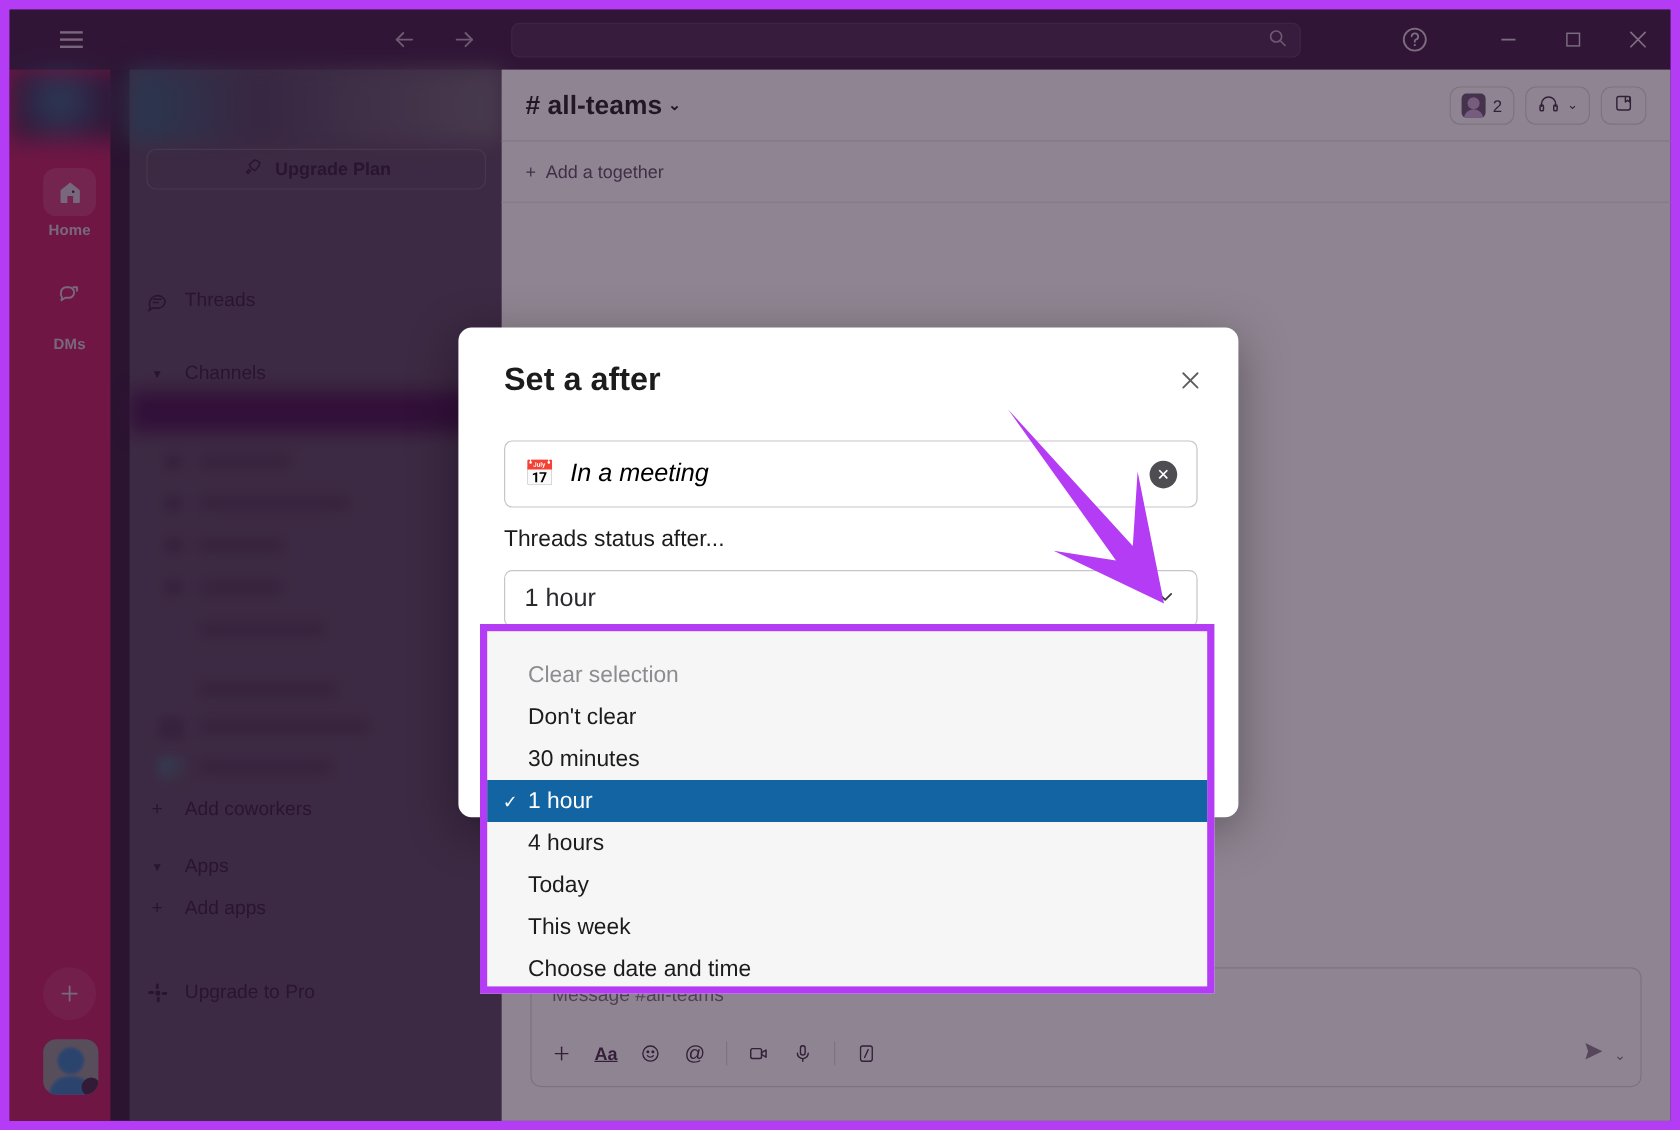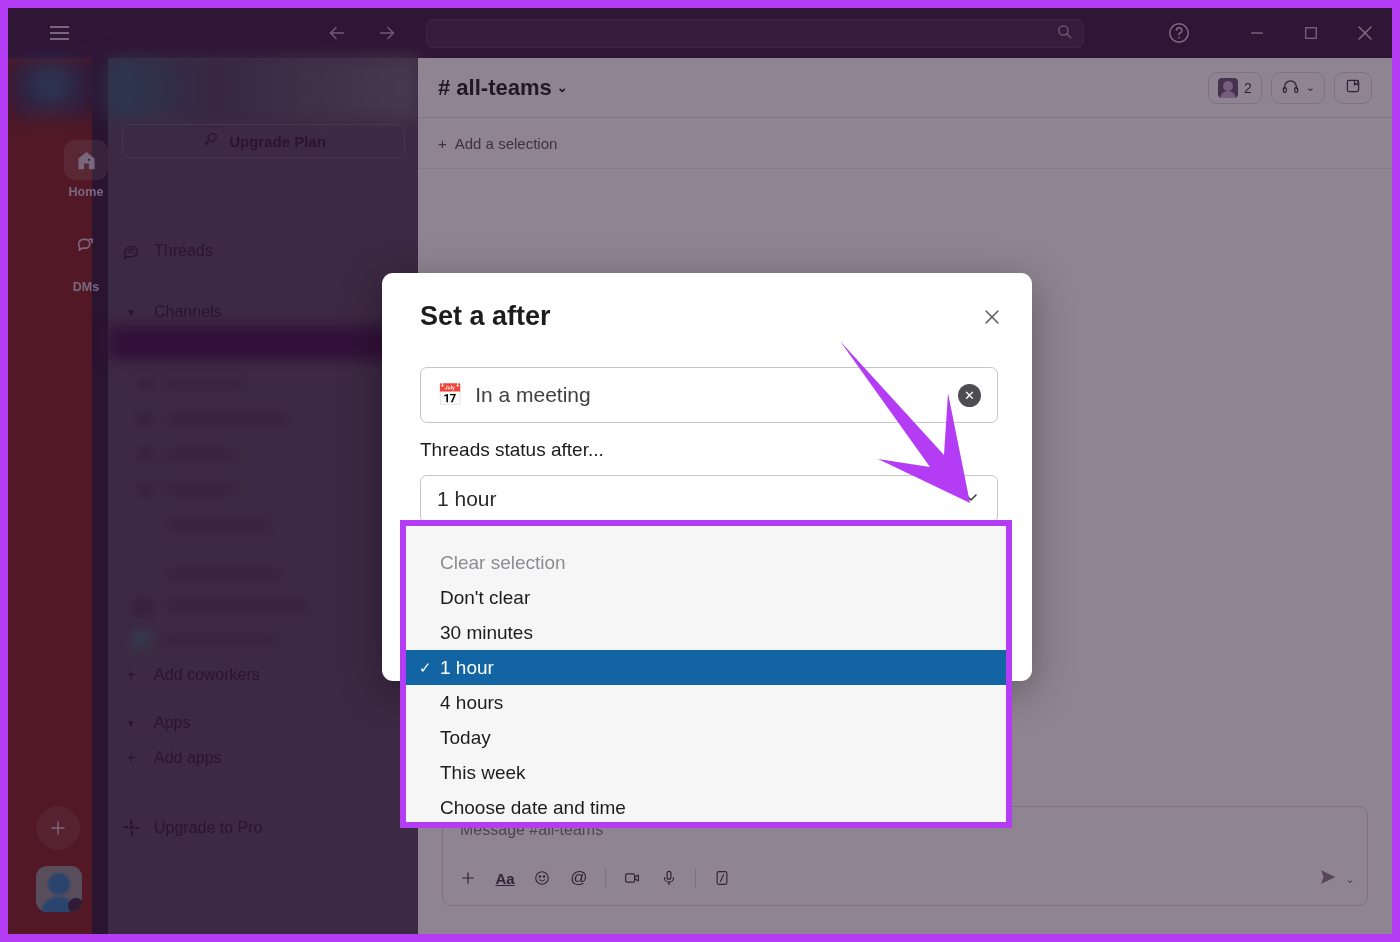--- a/index.html
+++ b/index.html
@@ -48,22 +48,21 @@
   .win-ctrls { position: absolute; right: 0; top: 0; height: 50px; display: flex; align-items: center; }
   .win-btn {
     width: 54px; height: 50px; display: flex; align-items: center; justify-content: center;
     color: #d8cfdb; cursor: pointer;
   }
   .help-btn { margin-right: 24px; }
 
   
   #rail {
     position: absolute; left: 0; top: 50px; bottom: 0; width: 84px;
-    background: #7f1d1d;
-    padding-left: 28px;
+    background: #be185d;
   }
   #rail-bg-blur {
     position: absolute; left:0; top:0; width: 100px; height: 58px;
     background: radial-gradient(circle at 42px 26px, #2b6f8a 0%, #3a2a55 48%, #34163a 80%);
     filter: blur(10px);
   }
   .rail-item {
     position: relative; width: 100px; display: flex; flex-direction: column;
     align-items: center; gap: 5px; cursor: pointer; color: #cfc0d4;
   }
@@ -222,21 +221,21 @@
     position: absolute; right: 26px; top: 30px; width: 28px; height: 28px;
     display: flex; align-items: center; justify-content: center;
     color: #5e5e62; cursor: pointer;
   }
   #status-input {
     position: absolute; left: 38px; top: 94px; width: 578px; height: 56px;
     border: 1px solid #c9c3ca; border-radius: 7px;
     display: flex; align-items: center; padding: 0 16px;
   }
   #status-input .si-emoji { font-size: 21px; margin-right: 12px; }
-  #status-input .si-text { font-size: 21px; color: #404040; flex: 1; }
+  #status-input .si-text { font-size: 21px; color: #000000; flex: 1; font-style: italic; }
   #status-input .si-clear {
     width: 23px; height: 23px; border-radius: 50%; background: #4e4e52;
     display: flex; align-items: center; justify-content: center;
     color: #fff; font-size: 13px; cursor: pointer;
   }
   #remove-label {
     position: absolute; left: 38px; top: 166px;
     font-size: 19px; color: #1d1c1d; font-weight: 400;
   }
   #select-box {
@@ -483,21 +482,21 @@
                 <rect x="4.5" y="4.5" width="15" height="15" rx="2.4"></rect>
                 <path d="M14 4.5v6.2l2.4-2 2.4 2V4.5"></path>
               </svg>
           </span>
         </div>
       </div>
     </div>
 
     <div id="bookmark-bar">
       <span>+</span>
-      <span>Add a selection</span>
+      <span>Add a together</span>
     </div>
 
     <div id="welcome">
       <h1>nel</h1>
       <p>l make decisions together with your team.</p>
     </div>
 
     <div id="composer">
       <div class="cmp-placeholder">Message #all-teams</div>
       <div class="cmp-tools">

